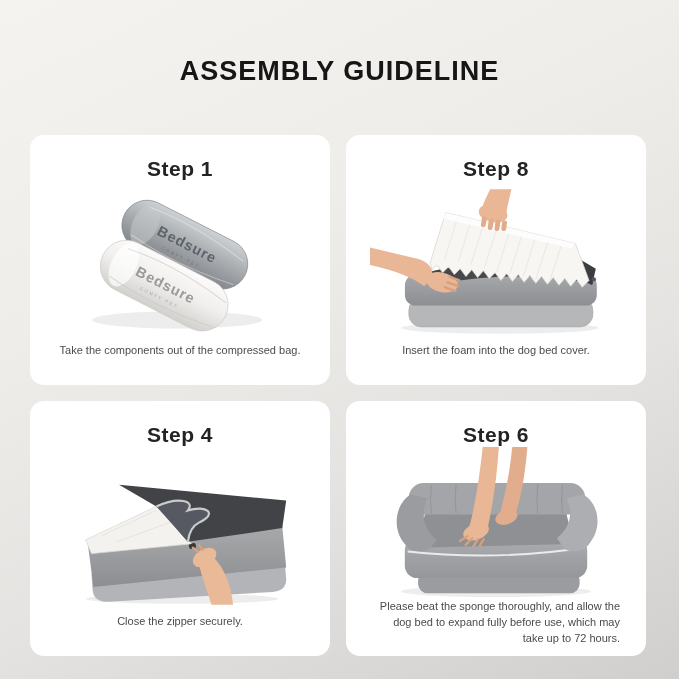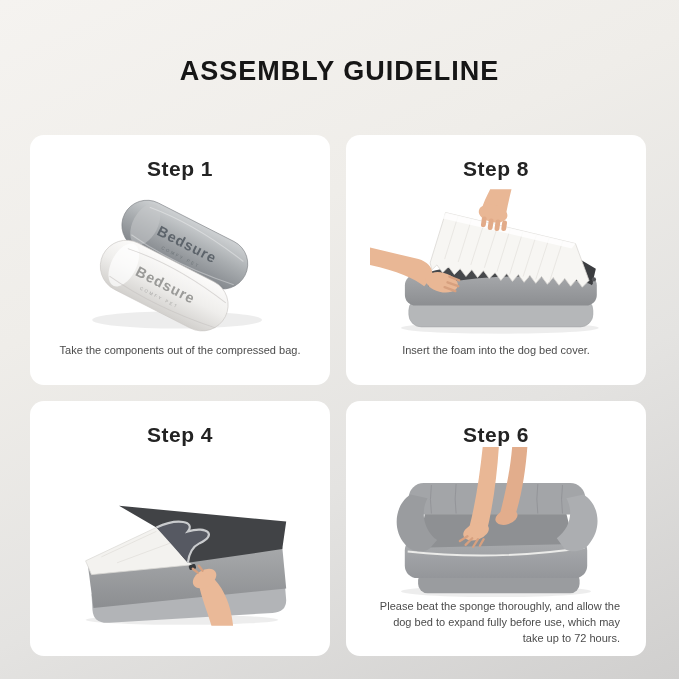--- a/index.html
+++ b/index.html
@@ -132,20 +132,21 @@
           <path d="M58,28 L228,44 L224,72 L128,86 C116,72 104,56 96,50 Z" fill="#414346"></path>
           <path d="M96,50 C118,40 136,44 128,54 C148,48 158,58 140,66 C132,70 129,77 128,86" fill="#565962" stroke="#c9cbcd" stroke-width="2.2"></path>
           <rect x="129" y="88" width="7" height="5" rx="1.5" fill="#36383b" transform="rotate(-18 132 90)"></rect>
           <g>
             <path d="M152,150 L174,150 C172,128 163,110 154,102 L139,108 C142,122 148,136 152,150 Z" fill="#eab998"></path>
             <ellipse cx="145" cy="102" rx="13" ry="8.5" fill="#eab998" transform="rotate(-32 145 102)"></ellipse>
             <path d="M138,96 L133,92 M143,94 L139,89" stroke="#d7a07f" stroke-width="2.4" stroke-linecap="round" fill="none"></path>
           </g>
         </svg>
       </div>
+      <p class="caption">Close the zipper securely.</p>
     </section>
 
     <section class="card card-4">
       <h2 class="step-title">Step 6</h2>
       <div class="illus">
         <svg width="248" height="152" viewBox="0 0 260 160">
           <defs>
             <linearGradient id="g4front" x1="0" y1="0" x2="0" y2="1">
               <stop offset="0" stop-color="#aaacaf"></stop>
                 <stop offset="1" stop-color="#94969a"></stop>

